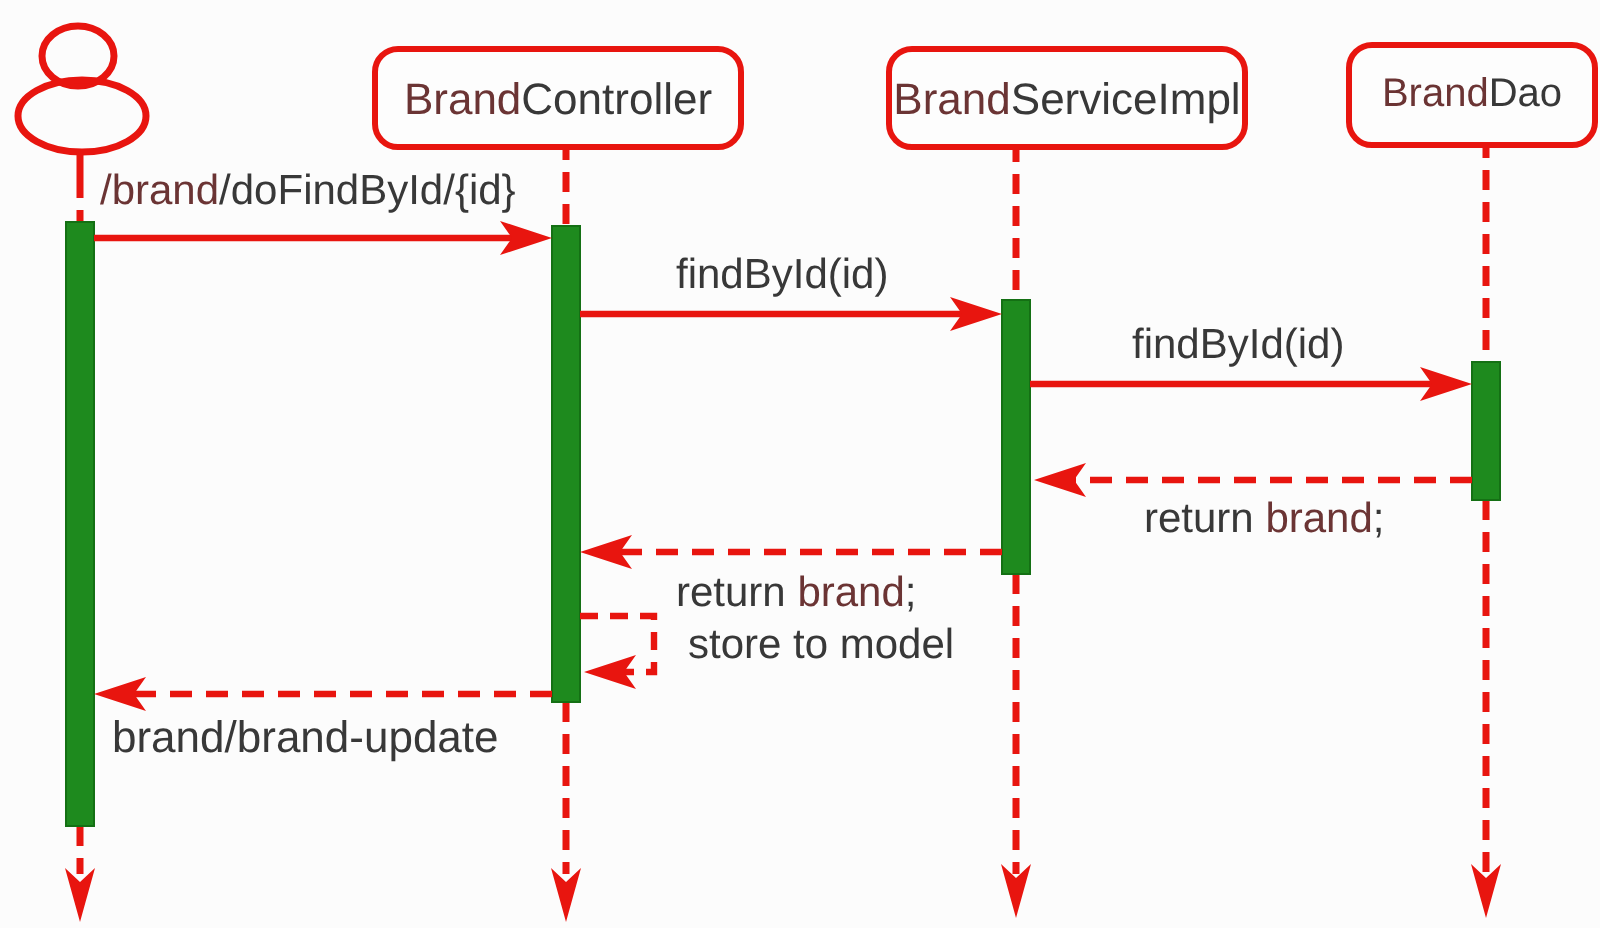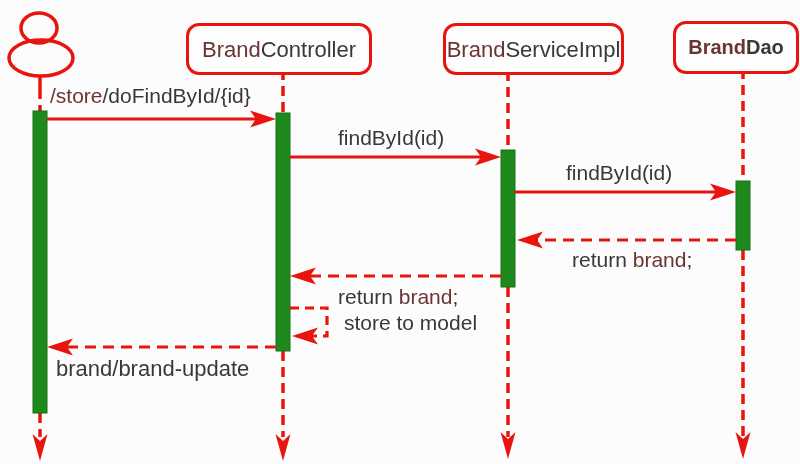--- a/index.html
+++ b/index.html
@@ -34,21 +34,21 @@
     justify-content: center;
     font-size: 22px;
     line-height: 23px;
     white-space: nowrap;
     color: #383838;
     letter-spacing: 0px;
   }
   .pbox.small { font-size: 20px; }
   .box-controller { left: 186px; top: 23px; width: 180px; height: 46px; }
   .box-service    { left: 415px; top: 23px; width: 175px; height: 46px; margin-left: 28px; }
-  .box-dao        { left: 673px; top: 21px; width: 120px; height: 47px; font-weight: bold; }
+  .box-dao        { left: 673px; top: 21px; width: 120px; height: 47px; }
   .accent { color: #6b3434; }
   .dark   { color: #383838; }
   .msg-label {
     position: absolute;
     font-size: 21px;
     white-space: nowrap;
     color: #383838;
   }
   .lbl-url    { left: 50px;  top: 84px;  }
   .lbl-find1  { left: 338px; top: 126px; }
@@ -115,21 +115,21 @@
   <div class="pbox box-controller">
     <div><span class="accent">Brand</span><span class="dark">Controller</span></div>
   </div>
   <div class="pbox box-service">
     <div><span class="accent">Brand</span><span class="dark">ServiceImpl</span></div>
   </div>
   <div class="pbox box-dao small">
     <div><span class="accent">Brand</span><span class="dark">Dao</span></div>
   </div>
 
-  <div class="msg-label lbl-url"><span class="accent">/store</span><span class="dark">/doFindById/{id}</span></div>
+  <div class="msg-label lbl-url"><span class="accent">/brand</span><span class="dark">/doFindById/{id}</span></div>
 
   <div class="msg-label lbl-find1">findById(id)</div>
 
   <div class="msg-label lbl-find2">findById(id)</div>
 
   <div class="msg-label lbl-ret1"><span class="dark">return </span><span class="accent">brand</span><span class="dark">;</span></div>
 
   <div class="msg-label lbl-ret2"><span class="dark">return </span><span class="accent">brand</span><span class="dark">;</span></div>
 
   <div class="msg-label lbl-store">store to model</div>

